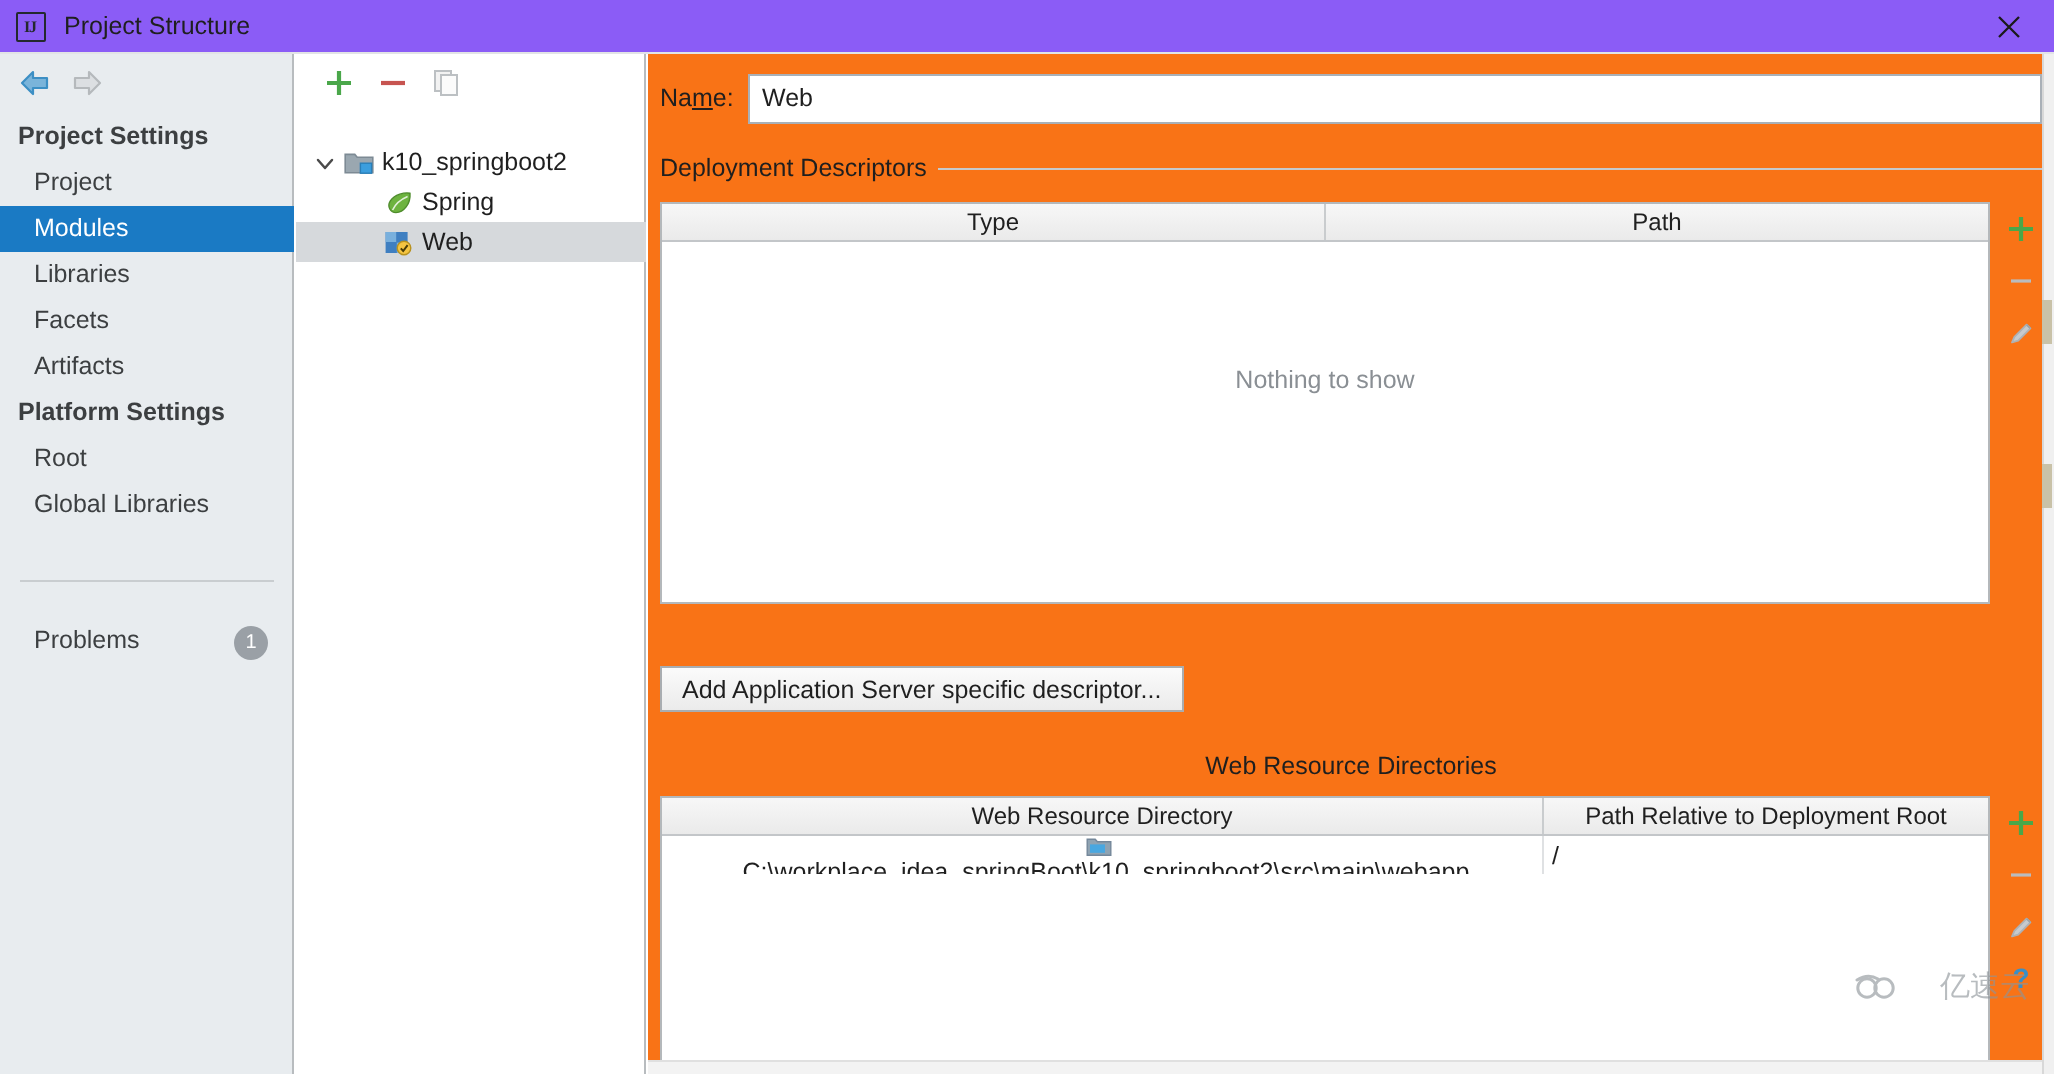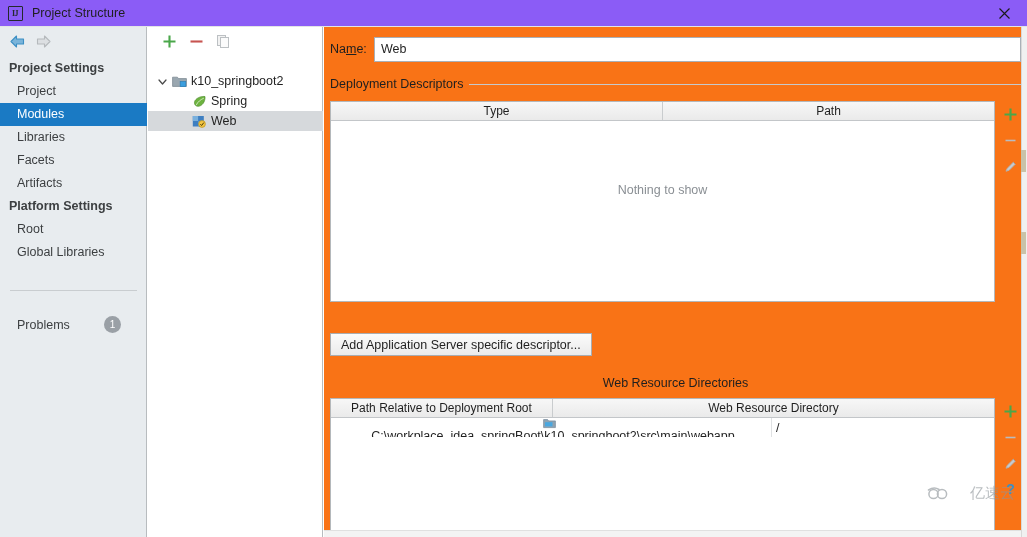--- a/index.html
+++ b/index.html
@@ -105,22 +105,22 @@
     color: #ffffff;
   }
   .sb-divider {
     position: absolute; left: 10px; top: 263px;
     width: 127px; height: 1px;
     background: #c9cdd0;
   }
   .sb-problems {
     position: absolute; left: 0; top: 286px;
     width: 147px; height: 23px;
-    display: flex; align-items: center;
-    padding: 0 13px 0 17px;
+    display: flex; align-items: flex-start;
+    padding: 0 0 0 17px;
     cursor: pointer;
   }
   .sb-problems .lbl {
     font-size: 12.5px; color: #3c3f41;
     flex: 1;
   }
   .badge {
     width: 17px; height: 17px;
     border-radius: 50%;
     background: #9aa0a6;
@@ -475,22 +475,22 @@
 
     <button class="app-btn" style="left:6px; top:306px;">Add Application Server specific descriptor...</button>
 
     <div class="section-head" style="left:6px; top:349px; width:691px;flex-direction:column;">
       <span>Web Resource Directories</span>
       <span class="rule"></span>
     </div>
 
     <div class="tbl" style="left:6px; top:371px; width:665px; height:159px;">
       <div class="tbl-head">
+        <div class="th" style="width:441px;">Web Resource Directory</div>
         <div class="th" style="width:222px;">Path Relative to Deployment Root</div>
-        <div class="th" style="width:441px;">Web Resource Directory</div>
       </div>
       <div class="tbl-body" id="web-res-body" style="height:139px;">
           <div class="trow">
             <div class="td c1" style="width: 441px; flex-direction: column;">
               <span style="display: inline-flex; width: 16px; height: 14px; align-items: center; margin-right: 4px;">
                 <svg width="13" height="11" viewBox="0 0 13 11">
                   <path d="M0.6 1.6 H4.6 L5.7 2.9 H12.4 V9.6 H0.6 Z" fill="#8fa3b2" stroke="#74879a" stroke-width="0.7"></path>
                   <rect x="2" y="4.2" width="7.5" height="4.2" fill="#49a7e0"></rect>
                 </svg>
               </span>

